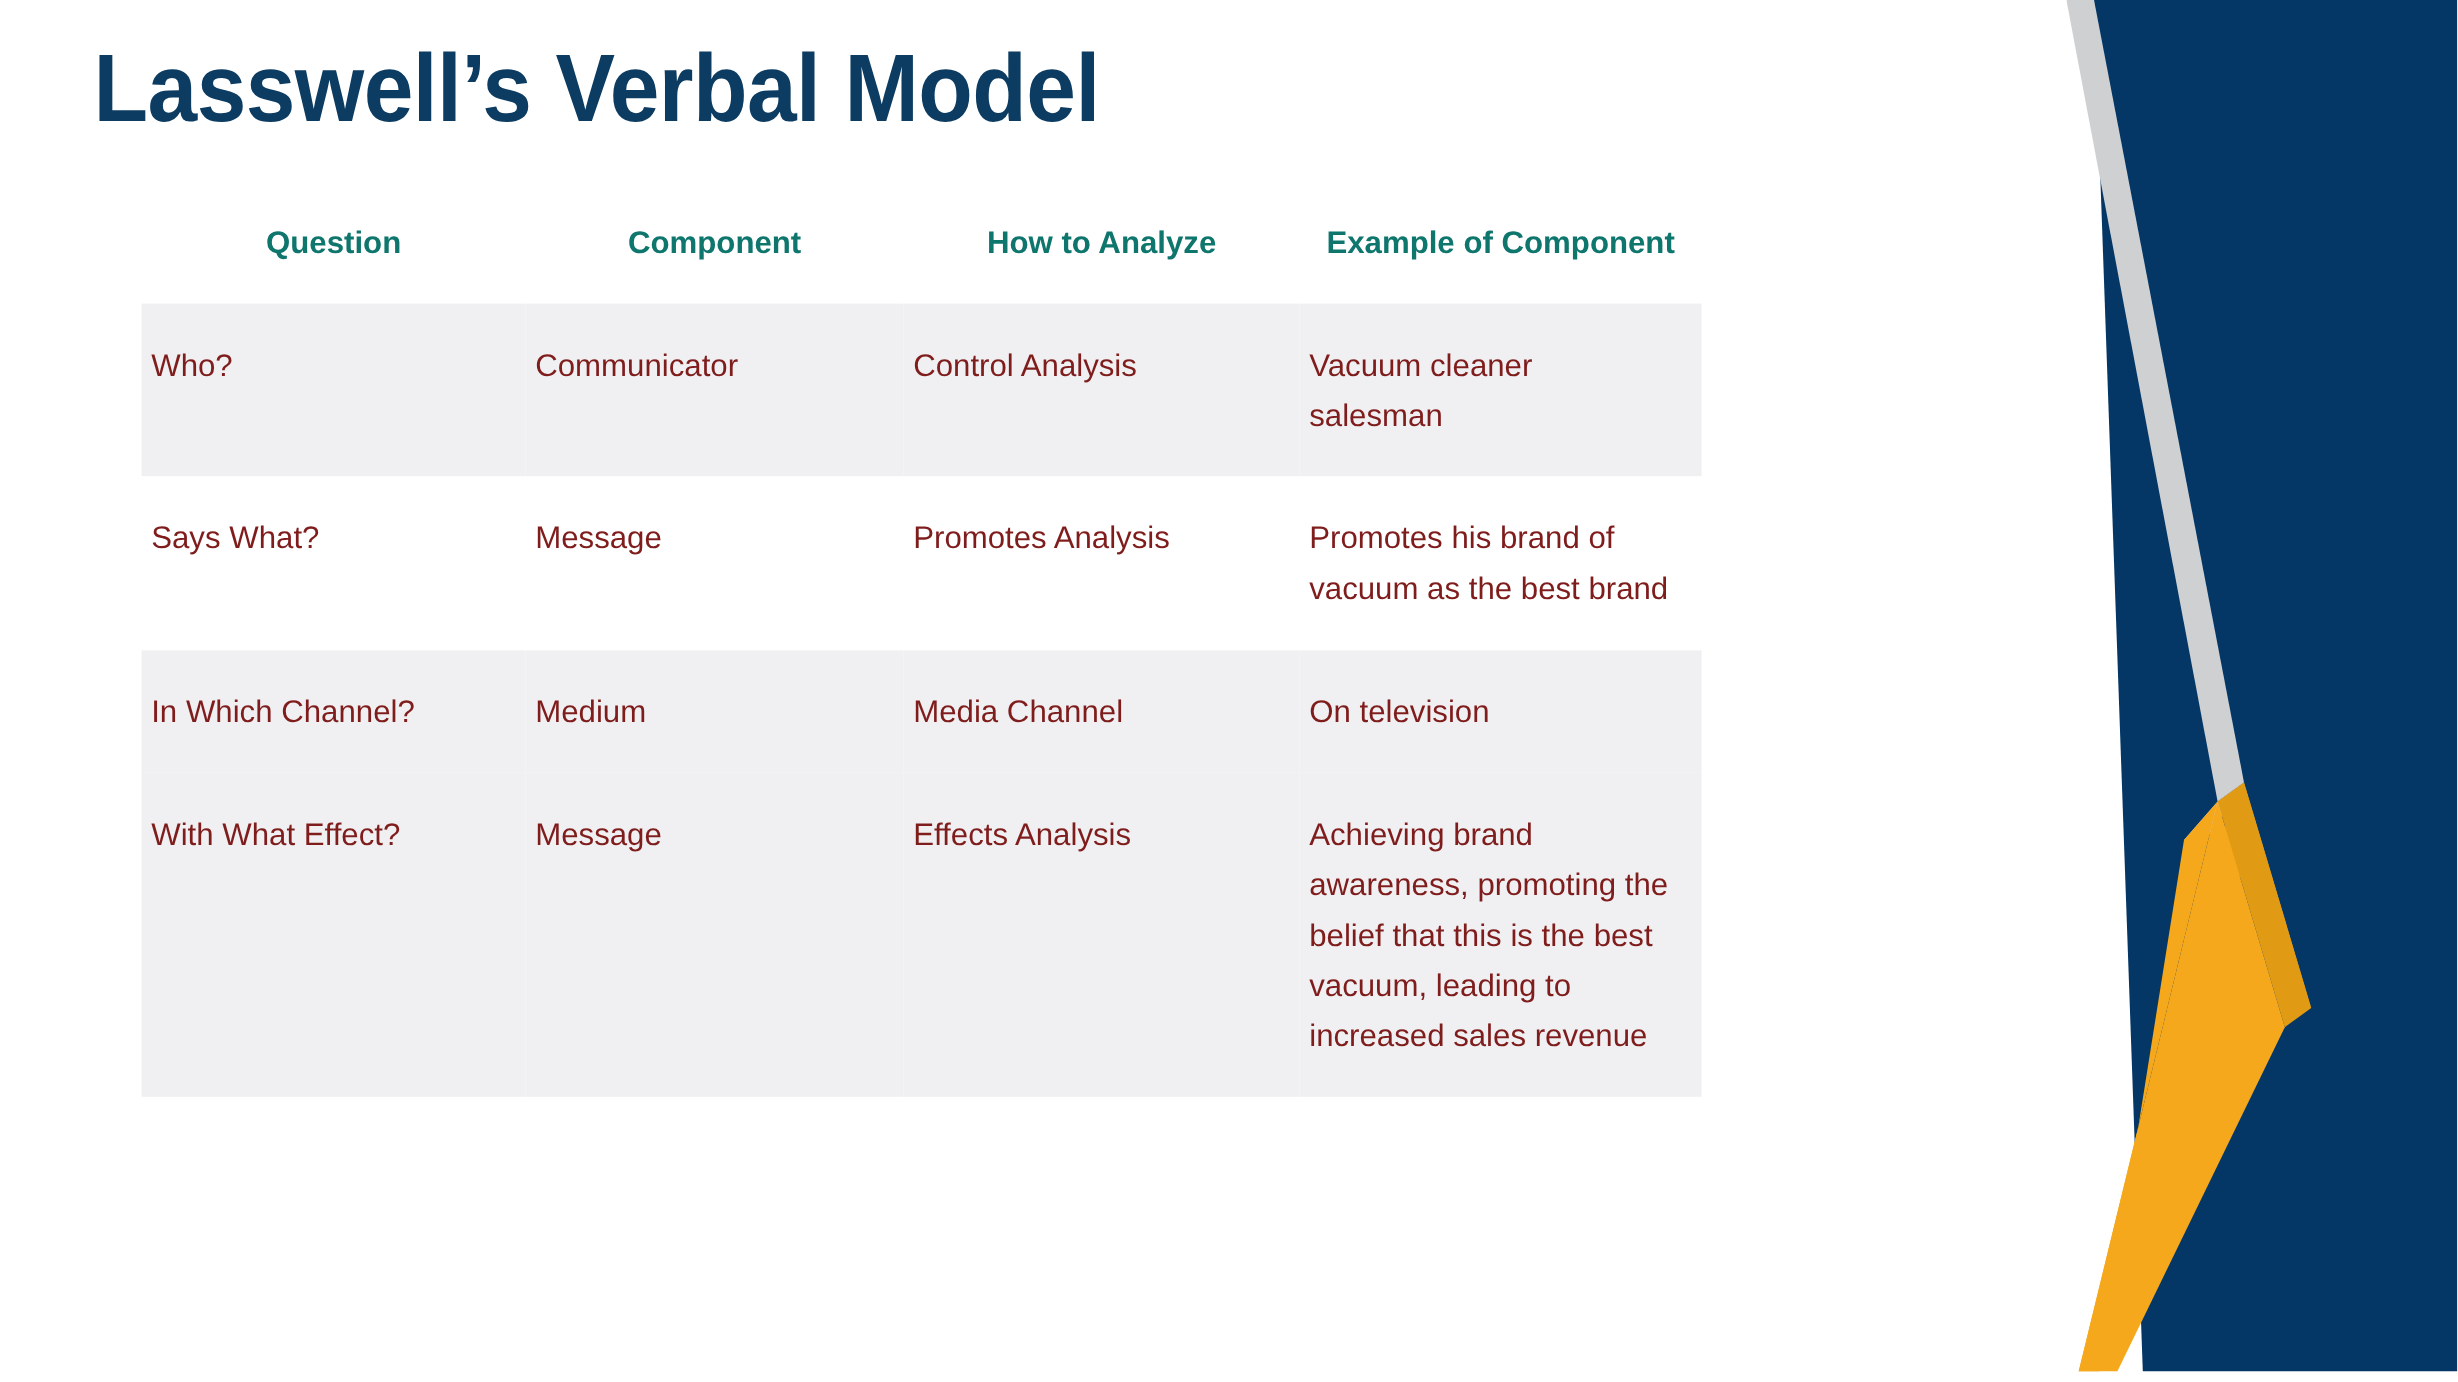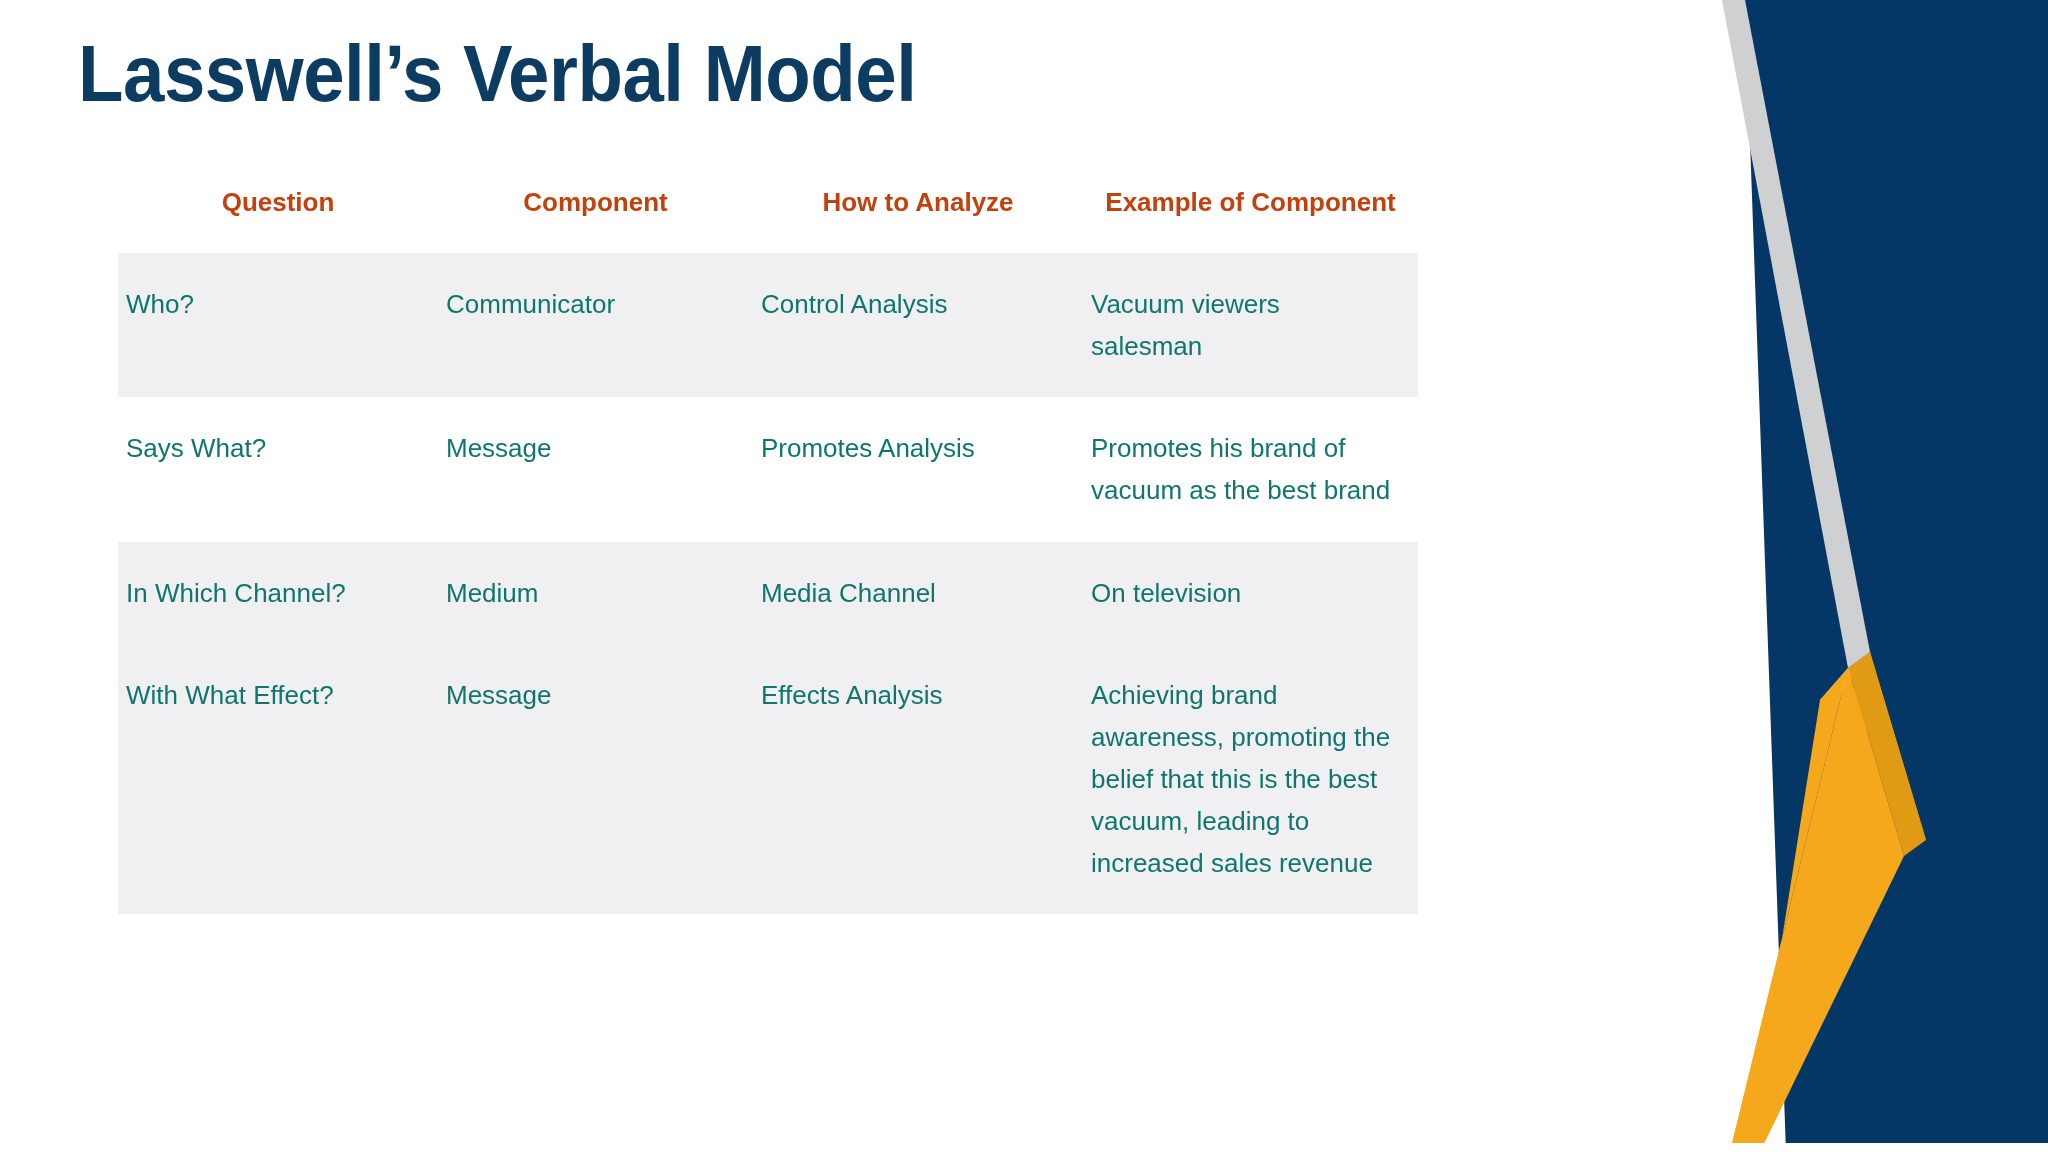--- a/index.html
+++ b/index.html
@@ -56,31 +56,31 @@
     table-layout: fixed;
   }
   table.lasswell col.c1 { width: 320px; }
   table.lasswell col.c2 { width: 315px; }
   table.lasswell col.c3 { width: 330px; }
   table.lasswell col.c4 { width: 335px; }
 
   table.lasswell thead th {
     font-size: 26px;
     font-weight: bold;
-    color: #c2410c;
+    color: #0f766e;
     text-align: center;
     padding: 16px 10px 30px 10px;
     line-height: 1.62;
     vertical-align: top;
     background: #ffffff;
   }
   table.lasswell tbody td {
     font-size: 26px;
     font-weight: normal;
-    color: #0f766e;
+    color: #7f1d1d;
     text-align: left;
     padding: 30px 26px 30px 8px;
     line-height: 1.62;
     vertical-align: top;
   }
   table.lasswell tbody tr.shaded td {
     background: #f0f0f2;
   }
   table.lasswell tbody tr.plain td {
     background: #ffffff;
@@ -135,21 +135,21 @@
           <td>
               <span class="cell-text">Who?</span>
             </td>
           <td>
               <span class="cell-text">Communicator</span>
             </td>
           <td>
               <span class="cell-text">Control Analysis</span>
             </td>
           <td>
-              <span class="cell-text">Vacuum viewers salesman</span>
+              <span class="cell-text">Vacuum cleaner salesman</span>
             </td>
         </tr>
         <tr class="plain">
           <td>
               <span class="cell-text">Says What?</span>
             </td>
           <td>
               <span class="cell-text">Message</span>
             </td>
           <td>

